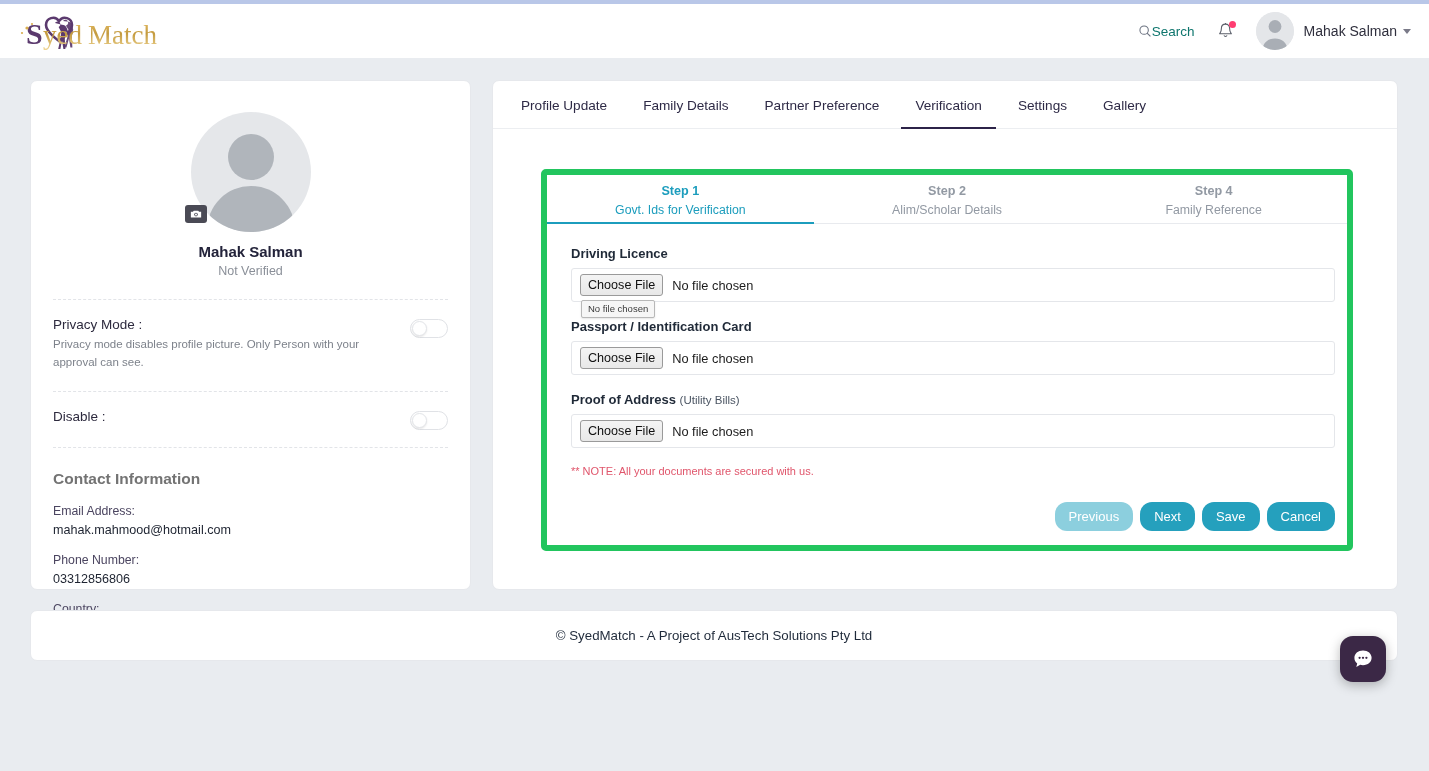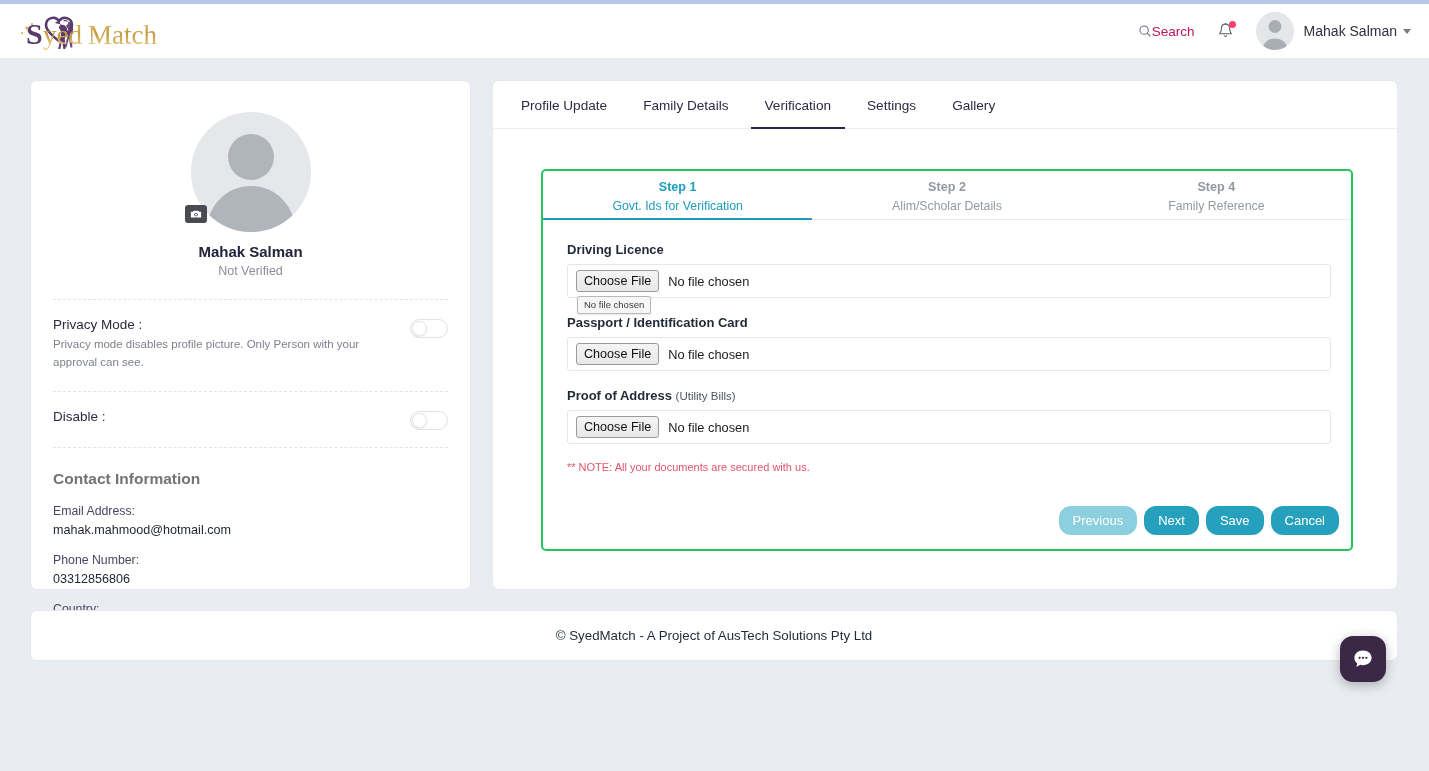--- a/index.html
+++ b/index.html
@@ -29,21 +29,21 @@
     display: flex; align-items: center;
     justify-content: space-between;
     padding: 0 18px 0 14px;
   }
   .logo { display: flex; align-items: center; height: 40px; }
   .logo svg { display: block; }
 
   .header-right { display: flex; align-items: center; gap: 0; }
   .search-box {
     display: flex; 
-    color: #be185d; font-size: 13.5px;
+    color: #0f766e; font-size: 13.5px;
     cursor: pointer; margin-right: 22px;
   }
   .search-box svg { display:block; }
   .bell-wrap { position: relative; margin-right: 22px; cursor: pointer; display:flex; }
   .bell-dot {
     position: absolute; top: -1px; right: -2px;
     width: 7px; height: 7px; border-radius: 50%;
     background: #ff3d71;
   }
   .avatar-small {
@@ -178,21 +178,21 @@
   .tab.active::after {
     content: ""; position: absolute;
     left: 0; right: 0; bottom: -1px;
     height: 2px; background: #2c2348;
   }
 
   
   .step-card {
     position: absolute; left: 48px; top: 88px;
     width: 812px; height: 382px;
-    border: 2px solid #22c55e;
+    border: 6px solid #22c55e;
     border-radius: 5px;
     background: #fff;
   }
   .steps {
     display: flex; height: 49px;
   }
   .step {
     flex: 1; text-align: center;
     padding-top: 9px; cursor: pointer;
     border-bottom: 1px solid #e8eaee;
@@ -411,20 +411,21 @@
 
     <div class="contact-label">Country:</div>
     <div class="contact-value"></div>
   </div>
 
   <div class="content-card">
 
     <div class="tabs">
       <div class="tab">Profile Update</div>
       <div class="tab">Family Details</div>
+      <div class="tab">Partner Preference</div>
       <div class="tab active">Verification</div>
       <div class="tab">Settings</div>
       <div class="tab">Gallery</div>
     </div>
 
     <div class="step-card">
 
       <div class="steps">
         <div class="step active">
           <div class="step-title">Step 1</div>

